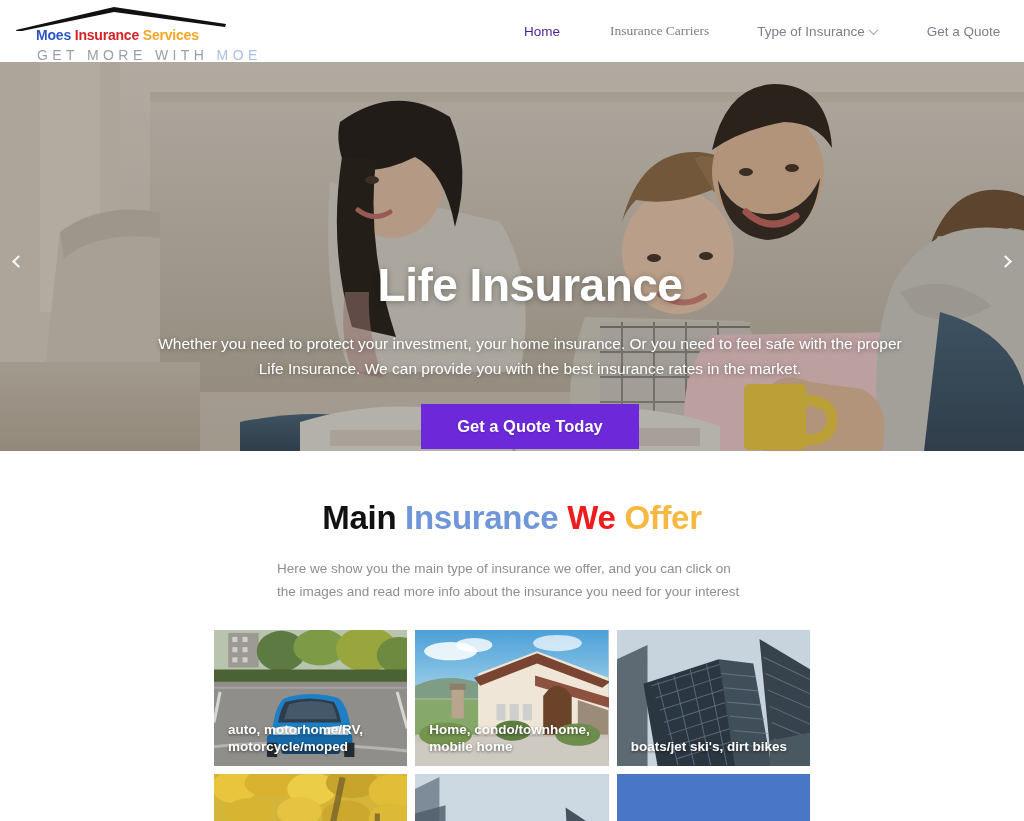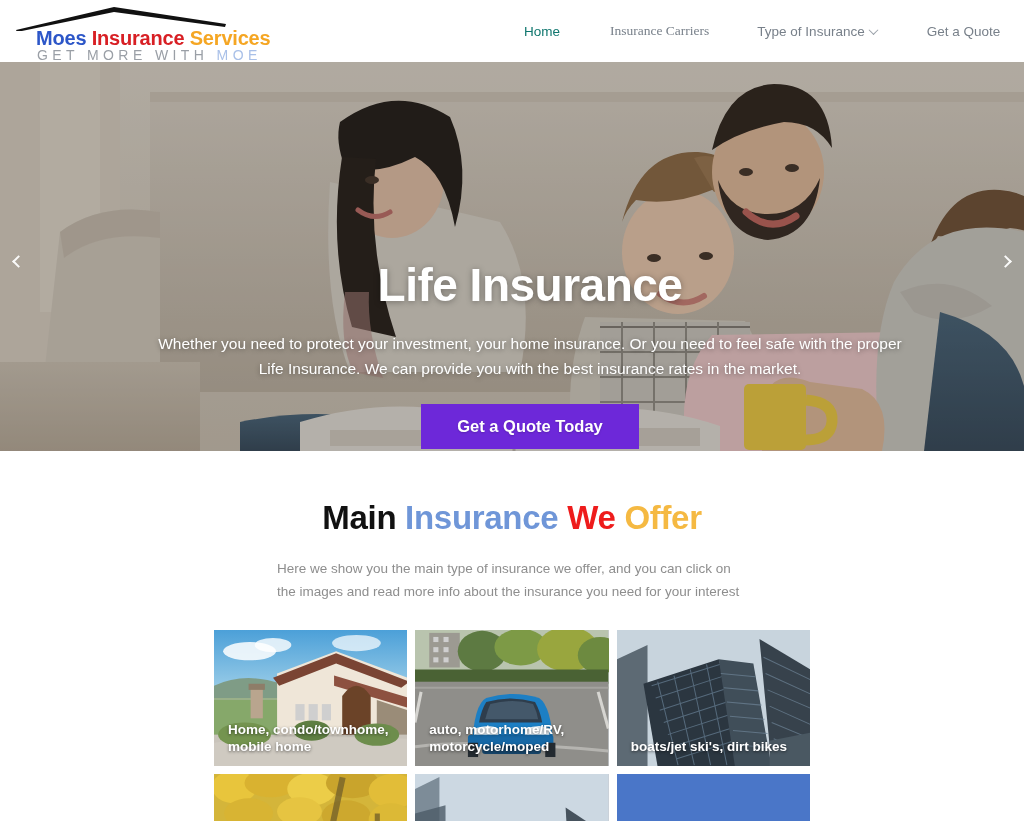--- a/index.html
+++ b/index.html
@@ -22,21 +22,21 @@
   .logo-wrap {
     position: relative;
     margin-left: 14px;
     width: 230px;
     height: 56px;
   }
   .logo-roof { position: absolute; top: 2px; left: 0; }
   .logo-name {
     position: absolute;
     top: 24px; left: 22px;
-    font-size: 20px;
+    font-size: 14px;
     font-weight: bold;
     letter-spacing: -0.2px;
     white-space: nowrap;
   }
   .lw-moes { color: #2c56c8; }
   .lw-ins  { color: #d81f24; }
   .lw-srv  { color: #f5a623; }
   .logo-tag {
     position: absolute;
     top: 44px; left: 23px;
@@ -57,21 +57,21 @@
   .nav-item {
     font-size: 13.5px;
     color: #78808a;
     padding: 0 12px;
     white-space: nowrap;
     cursor: pointer;
     display: inline-flex;
     align-items: center;
     gap: 5px;
   }
-  .nav-item.active { color: #0f766e; }
+  .nav-item.active { color: #4c1d95; }
   .nav-gap-1 { margin-left: 12px; }
   .nav-gap-2 { margin-left: 26px; font-family: Liberation Serif, serif; }
   .nav-gap-3 { margin-left: 24px; }
   .nav-gap-4 { margin-left: 26px; }
   .chev-down {
     width: 7px; height: 7px;
     border-right: 1.3px solid #9aa1a9;
     border-bottom: 1.3px solid #9aa1a9;
     transform: rotate(45deg) translate(-1px,-1px);
     display: inline-block;
@@ -348,20 +348,53 @@
   <h2 class="sec-title">
     <span class="w-main">Main</span>
     <span class="w-ins">Insurance</span>
     <span class="w-we">We</span>
     <span class="w-offer">Offer</span>
   </h2>
 
   <p class="sec-sub">Here we show you the main type of insurance we offer, and you can click on the images and read more info about the insurance you need for your interest</p>
 
   <div class="grid">
+
+    <div class="card">
+      <svg viewBox="0 0 190 136" preserveAspectRatio="xMidYMid slice">
+        <rect width="190" height="60" fill="#b9c4ae"></rect>
+        <rect x="14" y="4" width="30" height="34" fill="#9c9a92"></rect>
+        <rect x="18" y="8" width="5" height="5" fill="#cfcfcf"></rect>
+          <rect x="28" y="8" width="5" height="5" fill="#cfcfcf"></rect>
+        <rect x="18" y="18" width="5" height="5" fill="#cfcfcf"></rect>
+          <rect x="28" y="18" width="5" height="5" fill="#cfcfcf"></rect>
+        <rect x="18" y="28" width="5" height="5" fill="#cfcfcf"></rect>
+          <rect x="28" y="28" width="5" height="5" fill="#cfcfcf"></rect>
+        <ellipse cx="66" cy="22" rx="24" ry="20" fill="#5d7a42"></ellipse>
+        <ellipse cx="104" cy="18" rx="26" ry="18" fill="#7d9a46"></ellipse>
+        <ellipse cx="150" cy="20" rx="30" ry="22" fill="#99a63e"></ellipse>
+        <ellipse cx="182" cy="26" rx="22" ry="18" fill="#6d8a40"></ellipse>
+        <rect x="0" y="40" width="190" height="14" fill="#4a6234"></rect>
+        <rect x="0" y="52" width="190" height="84" fill="#8f8e8a"></rect>
+        <path d="M0 58 l190 0" stroke="#a3a29e" stroke-width="2"></path>
+        <path d="M6 62 l-6 30" stroke="#d6d5d1" stroke-width="3"></path>
+        <path d="M180 62 l10 36" stroke="#d6d5d1" stroke-width="3"></path>
+        <path d="M0 116 q60 -8 190 4" stroke="#b5b4b0" stroke-width="3" fill="none"></path>
+        <path d="M56 116 q2 -42 14 -48 q26 -8 52 0 q12 8 14 48 Z" fill="#1d7fc4"></path>
+        <path d="M70 72 q24 -7 48 0 q5 9 7 20 l-62 0 q2 -12 7 -20 Z" fill="#2e3d4c"></path>
+        <path d="M74 74 q22 -6 42 0 q4 8 5 15 l-52 0 q2 -8 5 -15 Z" fill="#4a5f72" opacity="0.8"></path>
+        <rect x="52" y="104" width="84" height="12" rx="3" fill="#1668a6"></rect>
+        <path d="M58 98 q16 -5 24 0 l0 6 l-24 0 Z" fill="#e9f3fa"></path>
+        <path d="M108 98 q16 -5 24 0 l0 6 l-24 0 Z" fill="#e9f3fa"></path>
+        <rect x="66" y="114" width="58" height="9" rx="3" fill="#16466c"></rect>
+        <rect x="52" y="112" width="10" height="14" fill="#232a30"></rect>
+        <rect x="128" y="112" width="10" height="14" fill="#232a30"></rect>
+      </svg>
+      <div class="card-label">auto, motorhome/RV, motorcycle/moped</div>
+    </div>
 
     <div class="card">
       <svg viewBox="0 0 190 136" preserveAspectRatio="xMidYMid slice">
         <defs>
           <linearGradient id="sky1" x1="0" y1="0" x2="0" y2="1">
             <stop offset="0" stop-color="#4a9fd8"></stop>
               <stop offset="1" stop-color="#a7d4ea"></stop>
           </linearGradient>
         </defs>
         <rect width="190" height="70" fill="url(#sky1)"></rect>
@@ -385,53 +418,20 @@
         <path d="M0 112 q60 -10 190 -4 l0 28 l-190 0 Z" fill="#cfcac1"></path>
         <ellipse cx="30" cy="104" rx="26" ry="12" fill="#74944f"></ellipse>
         <ellipse cx="96" cy="100" rx="18" ry="10" fill="#5f7f42"></ellipse>
         <ellipse cx="160" cy="104" rx="22" ry="11" fill="#6d8d4c"></ellipse>
       </svg>
       <div class="card-label">Home, condo/townhome, mobile home</div>
     </div>
 
     <div class="card">
       <svg viewBox="0 0 190 136" preserveAspectRatio="xMidYMid slice">
-        <rect width="190" height="60" fill="#b9c4ae"></rect>
-        <rect x="14" y="4" width="30" height="34" fill="#9c9a92"></rect>
-        <rect x="18" y="8" width="5" height="5" fill="#cfcfcf"></rect>
-          <rect x="28" y="8" width="5" height="5" fill="#cfcfcf"></rect>
-        <rect x="18" y="18" width="5" height="5" fill="#cfcfcf"></rect>
-          <rect x="28" y="18" width="5" height="5" fill="#cfcfcf"></rect>
-        <rect x="18" y="28" width="5" height="5" fill="#cfcfcf"></rect>
-          <rect x="28" y="28" width="5" height="5" fill="#cfcfcf"></rect>
-        <ellipse cx="66" cy="22" rx="24" ry="20" fill="#5d7a42"></ellipse>
-        <ellipse cx="104" cy="18" rx="26" ry="18" fill="#7d9a46"></ellipse>
-        <ellipse cx="150" cy="20" rx="30" ry="22" fill="#99a63e"></ellipse>
-        <ellipse cx="182" cy="26" rx="22" ry="18" fill="#6d8a40"></ellipse>
-        <rect x="0" y="40" width="190" height="14" fill="#4a6234"></rect>
-        <rect x="0" y="52" width="190" height="84" fill="#8f8e8a"></rect>
-        <path d="M0 58 l190 0" stroke="#a3a29e" stroke-width="2"></path>
-        <path d="M6 62 l-6 30" stroke="#d6d5d1" stroke-width="3"></path>
-        <path d="M180 62 l10 36" stroke="#d6d5d1" stroke-width="3"></path>
-        <path d="M0 116 q60 -8 190 4" stroke="#b5b4b0" stroke-width="3" fill="none"></path>
-        <path d="M56 116 q2 -42 14 -48 q26 -8 52 0 q12 8 14 48 Z" fill="#1d7fc4"></path>
-        <path d="M70 72 q24 -7 48 0 q5 9 7 20 l-62 0 q2 -12 7 -20 Z" fill="#2e3d4c"></path>
-        <path d="M74 74 q22 -6 42 0 q4 8 5 15 l-52 0 q2 -8 5 -15 Z" fill="#4a5f72" opacity="0.8"></path>
-        <rect x="52" y="104" width="84" height="12" rx="3" fill="#1668a6"></rect>
-        <path d="M58 98 q16 -5 24 0 l0 6 l-24 0 Z" fill="#e9f3fa"></path>
-        <path d="M108 98 q16 -5 24 0 l0 6 l-24 0 Z" fill="#e9f3fa"></path>
-        <rect x="66" y="114" width="58" height="9" rx="3" fill="#16466c"></rect>
-        <rect x="52" y="112" width="10" height="14" fill="#232a30"></rect>
-        <rect x="128" y="112" width="10" height="14" fill="#232a30"></rect>
-      </svg>
-      <div class="card-label">auto, motorhome/RV, motorcycle/moped</div>
-    </div>
-
-    <div class="card">
-      <svg viewBox="0 0 190 136" preserveAspectRatio="xMidYMid slice">
         <rect width="190" height="136" fill="#c8d4dd"></rect>
         <path d="M0 30 l30 -14 l0 120 l-30 0 Z" fill="#5d6a74"></path>
         <path d="M26 54 l74 -24 l30 106 l-90 0 Z" fill="#2b3640"></path>
         <g stroke="#5d7386" stroke-width="1" opacity="0.85">
           <path d="M34 56 l70 -22 M38 68 l68 -22 M42 80 l68 -22 M46 92 l68 -22 M50 104 l68 -22 M54 116 l70 -22 M58 128 l70 -22"></path>
           <path d="M40 52 l20 82 M56 46 l20 88 M72 40 l20 94 M88 35 l20 99"></path>
         </g>
         <path d="M100 30 l34 4 l18 102 l-36 0 Z" fill="#404e59"></path>
         <g stroke="#6e8497" stroke-width="1" opacity="0.7">
           <path d="M102 44 l34 3 M105 58 l34 3 M108 72 l34 3 M111 86 l34 3 M114 100 l34 3 M117 114 l34 3"></path>

